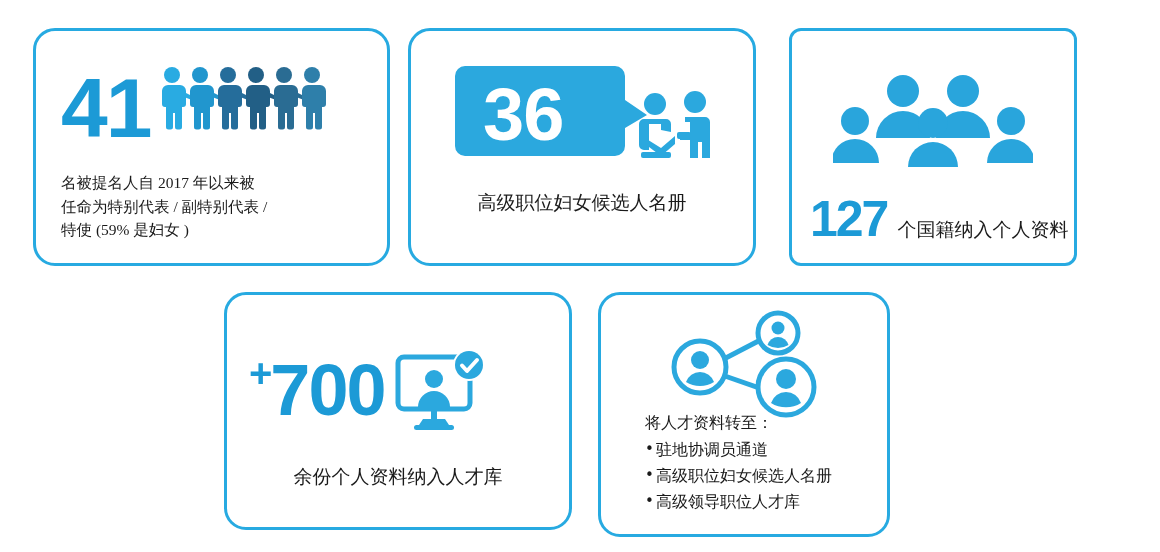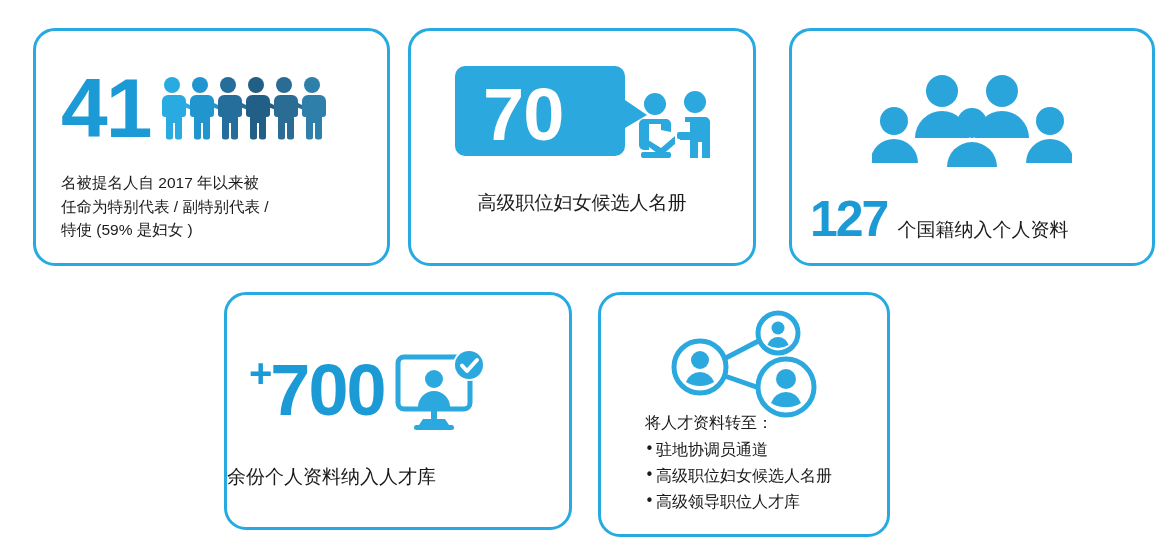--- a/index.html
+++ b/index.html
@@ -17,50 +17,50 @@
     position:absolute;
     background:#ffffff;
     border:3px solid #27AAE1;
     border-radius:22px;
     box-sizing:border-box;
   }
 
   
   #card-1{left:33px;  top:28px;  width:357px; height:238px;}
   #card-2{left:408px; top:28px;  width:348px; height:238px;}
-  #card-3{left:789px; top:28px;  width:366px; height:238px;}
+  #card-3{left:789px; top:28px;  width:288px; height:238px;border-radius:12px;}
   #card-4{left:224px; top:292px; width:348px; height:238px;}
   #card-5{left:598px; top:292px; width:292px; height:245px;padding-left:24px;}
 
   
   .bignum{
     color:#1C9AD6;
     font-weight:bold;
     letter-spacing:-2px;
     line-height:1;
     font-family:"Liberation Sans","DejaVu Sans",sans-serif;
   }
 
   
   .caption{
     color:#1a1a1a;
     font-size:15.5px;
     line-height:1.52;
-    font-family:Liberation Sans, sans-serif;
+    font-family:Liberation Serif, serif;
     white-space:pre-line;
   }
   .caption-lg{
     color:#1a1a1a;
     font-size:19px;
     line-height:1.4;
     font-family:"DejaVu Sans","Liberation Sans",sans-serif;
   }
 
   
-  #c1-row{position:absolute;left:25px;top:35px;display:flex;align-items:flex-end;}
+  #c1-row{position:absolute;left:25px;top:35px;display:flex;align-items:flex-start;}
   #c1-num{font-size:84px;}
   #c1-people{margin-left:8px;margin-bottom:4px;}
   #c1-text{position:absolute;left:25px;top:140px;width:315px;}
 
   
   #c2-icon{position:absolute;left:44px;top:35px;}
   #c2-bubble-num{
     position:absolute;left:72px;top:47px;
     font-size:74px;font-weight:bold;color:#ffffff;letter-spacing:-1px;line-height:1;
     font-family:"Liberation Sans","DejaVu Sans",sans-serif;
@@ -71,21 +71,21 @@
   #c3-icon{position:absolute;left:0;top:38px;width:100%;text-align:center;}
   #c3-row{position:absolute;left:18px;top:152px;display:flex;align-items:baseline;}
   #c3-num{font-size:50px;}
   #c3-label{margin-left:10px;margin-top:33px;}
 
   
   #c4-row{position:absolute;left:22px;top:48px;display:flex;align-items:center;}
   #c4-plus{font-size:40px;align-self:flex-start;margin-top:10px;color:#1C9AD6;font-weight:bold;}
   #c4-num{font-size:72px;}
   #c4-monitor{margin-left:10px;margin-top:6px;}
-  #c4-text{position:absolute;left:0;top:168px;width:100%;text-align:left;}
+  #c4-text{position:absolute;left:0;top:168px;width:100%;text-align:center;}
 
   
   #c5-icon{position:absolute;left:0;top:14px;width:100%;text-align:center;}
   #c5-text{position:absolute;left:44px;top:116px;width:250px;}
   #c5-head{font-size:16px;color:#1a1a1a;font-family:"DejaVu Sans","Liberation Sans",sans-serif;line-height:1.5;}
   #c5-list{list-style:none;margin:2px 0 0 0;padding:0;}
   #c5-list li{
     font-size:16px;color:#1a1a1a;line-height:1.62;
     font-family:"DejaVu Sans","Liberation Sans",sans-serif;
     position:relative;padding-left:11px;
@@ -156,21 +156,21 @@
           <path d="M189 53 h22 a5 5 0 0 1 5 5 v8 l-10 -2 v-6 h-12 v26 h-5 a5 5 0 0 1 -5 -5 v-21 a5 5 0 0 1 5 -5 z"></path>
           <path d="M190 72 l16 10 l14 -12 v8 l-14 12 l-16 -12 z"></path>
           <rect x="186" y="86" width="30" height="6" rx="2"></rect>
           <circle cx="240" cy="36" r="11"></circle>
           <path d="M230 51 h20 a5 5 0 0 1 5 5 v36 h-8 v-16 h-4 v16 h-8 v-18 h-10 v-7 h10 v-11 h-5 z"></path>
           <rect x="222" y="66" width="14" height="7" rx="2"></rect>
         </g>
       </svg>
     </div>
 
-    <span id="c2-bubble-num">70</span>
+    <span id="c2-bubble-num">36</span>
 
     <div class="caption-lg" id="c2-text">高级职位妇女候选人名册</div>
   </div>
 
   <div class="card" id="card-3">
 
     <div id="c3-icon">
       <svg width="200" height="100" viewBox="0 0 200 100" aria-hidden="true">
         <g fill="#29A5DC">
 

